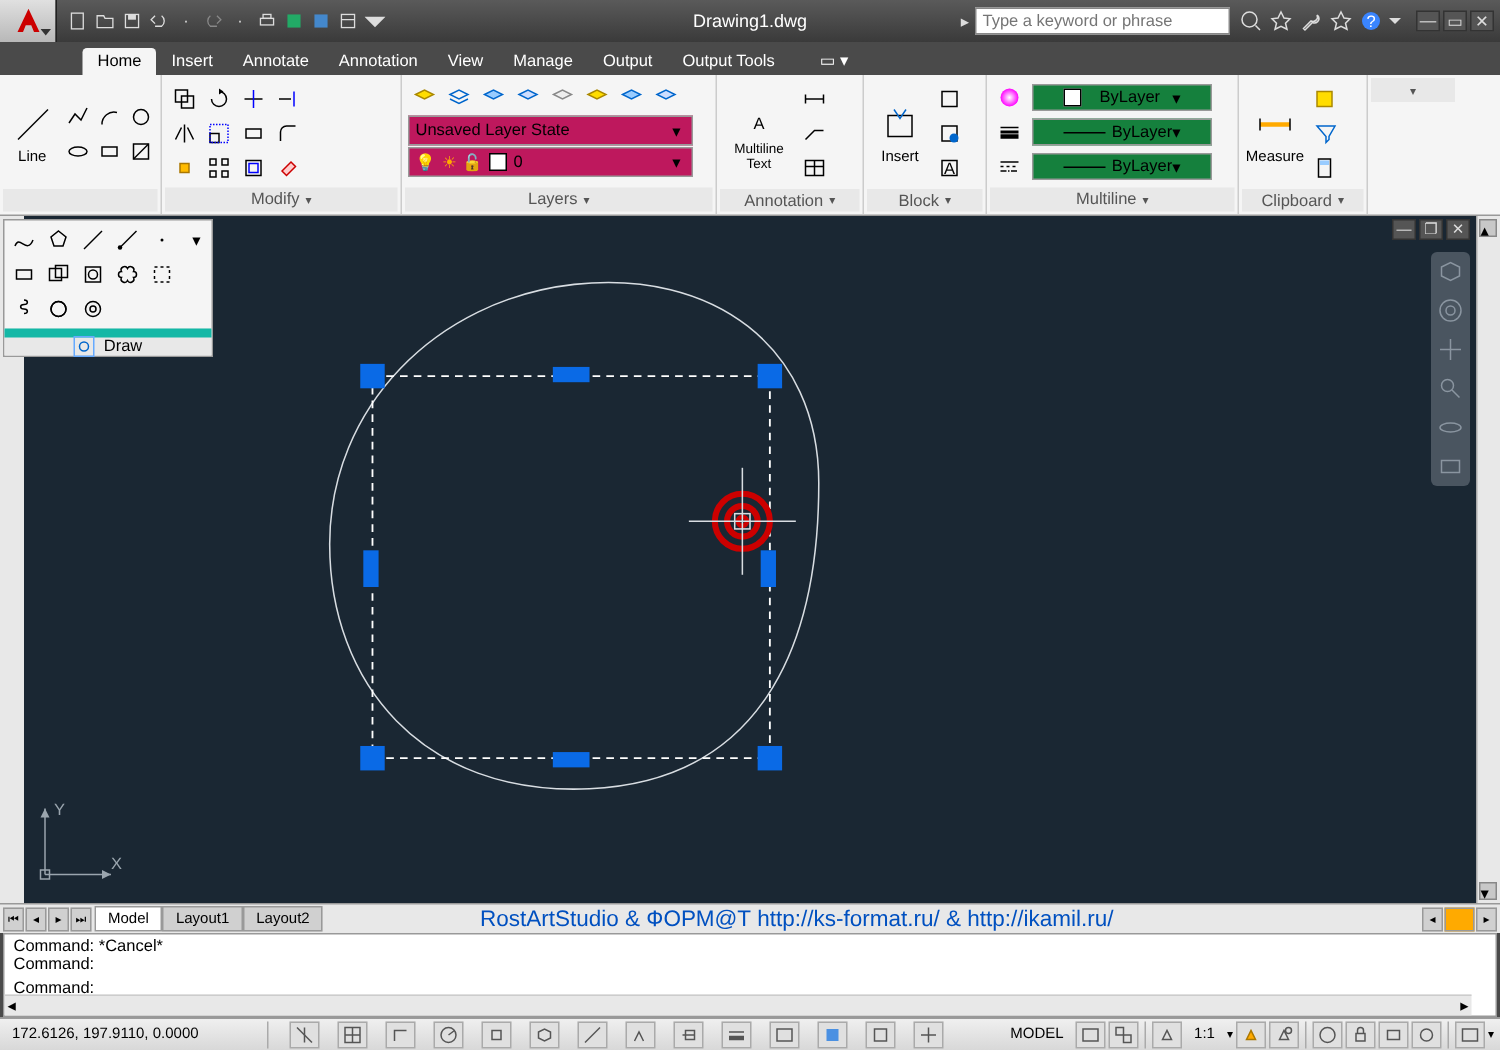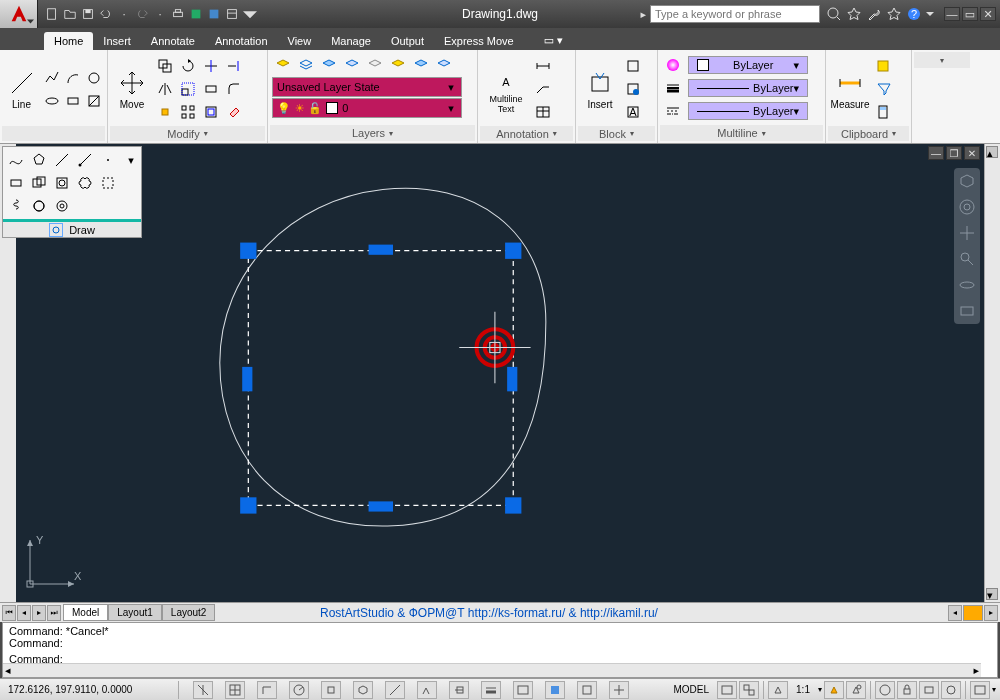--- a/index.html
+++ b/index.html
@@ -11,58 +11,58 @@
 .qat{display:flex;gap:2px;padding:0 6px;align-items:center}
 .qat-btn{width:16px;height:16px;display:flex;align-items:center;justify-content:center;color:#dcdcdc;cursor:pointer}
 .qat-btn svg{width:14px;height:14px}
 .title-text{position:absolute;left:50%;transform:translateX(-50%);color:#fff;font-size:12px}
 .search-box{margin-left:auto;display:flex;align-items:center;gap:4px}
 .search-input{width:170px;height:18px;background:#fff;border:1px solid #888;padding:0 4px;color:#888;font-size:11px}
 .title-icons{display:flex;gap:4px;padding:0 6px;align-items:center}
 .title-icons .ico{width:16px;height:16px;color:#dcdcdc;display:flex;align-items:center;justify-content:center}
 .win-controls{display:flex;gap:2px;padding:0 4px}
 .win-btn{width:16px;height:14px;display:flex;align-items:center;justify-content:center;color:#ddd;background:#555;border:1px solid #333}
-.tabbar{height:22px;background:#4a4a4a;display:flex;align-items:end;padding-left:44px}
+.tabbar{height:22px;background:#4a4a4a;display:flex;align-items:end;padding-left:55px}
 .tab{padding:3px 10px;color:#fff;font-size:11px;cursor:pointer;border-radius:3px 3px 0 0}
 .tab.active{background:#f5f5f5;color:#000}
 .ribbon{height:94px;background:#f5f5f5;display:flex;border-bottom:1px solid #999}
 .panel{border-right:1px solid #ccc;display:flex;flex-direction:column;padding:2px}
 .panel-body{flex:1;display:flex;align-items:center;gap:2px;padding:2px}
 .panel-title{height:16px;text-align:center;font-size:10px;color:#555;background:#e8e8e8;display:flex;align-items:center;justify-content:center;gap:4px}
 .panel-title .drop-arrow{font-size:8px}
 .big-btn{display:flex;flex-direction:column;align-items:center;justify-content:center;width:40px;height:70px;cursor:pointer}
 .big-btn svg{width:28px;height:28px}
 .big-btn span{font-size:10px;margin-top:2px}
 .grid-btns{display:grid;grid-template-columns:repeat(3,22px);grid-auto-rows:22px;gap:1px}
 .grid-btns.four{grid-template-columns:repeat(4,22px)}
 .sm-btn{width:22px;height:22px;display:flex;align-items:center;justify-content:center;border:1px solid transparent;cursor:pointer}
 .sm-btn svg{width:16px;height:16px}
 .layer-combo{width:190px;height:20px;background:#be185d;border:1px solid #999;display:flex;align-items:center;padding:0 4px;font-size:10px}
 .layer-drop{width:12px;text-align:center}
 .prop-row{display:flex;align-items:center;gap:4px;height:22px}
-.prop-combo{width:120px;height:18px;background:#c4b5fd;border:1px solid #999;display:flex;align-items:center;justify-content:space-between;padding:0 8px;font-size:10px}
+.prop-combo{width:120px;height:18px;background:#15803d;border:1px solid #999;display:flex;align-items:center;justify-content:space-between;padding:0 20px;font-size:10px}
 .prop-combo .line{flex:1;height:1px;background:#000;margin-right:4px}
 .workspace{flex:1;position:relative;background:#e8e8e8;display:flex}
 .draw-palette{position:absolute;left:2px;top:2px;width:140px;background:#f5f5f5;border:1px solid #999;z-index:10}
 .dp-grid{display:grid;grid-template-columns:repeat(6,22px);grid-auto-rows:22px;gap:1px;padding:2px}
-.dp-title{height:18px;text-align:center;font-size:10px;background:#e8e8e8;border-top:3px solid #14b8a6;display:flex;align-items:center;justify-content:center}
+.dp-title{height:18px;text-align:center;font-size:10px;background:#e8e8e8;border-top:6px solid #14b8a6;display:flex;align-items:center;justify-content:center}
 .canvas-wrap{flex:1;margin:0 16px 0 16px;position:relative}
 .canvas{position:absolute;inset:0;background:#1a2733}
 .doc-controls{position:absolute;right:4px;top:2px;display:flex;gap:2px;z-index:5}
 .doc-btn{width:16px;height:14px;background:#555;border:1px solid #333;color:#ddd;display:flex;align-items:center;justify-content:center;font-size:10px}
 .viewcube{position:absolute;right:4px;top:24px;width:26px;background:#4a5560;border-radius:4px;padding:4px;display:flex;flex-direction:column;gap:8px;z-index:5}
 .vc-item{width:18px;height:18px;color:#8a95a0}
 .vscroll{position:absolute;right:0;top:0;bottom:0;width:16px;background:#e8e8e8;border-left:1px solid #aaa}
 .vscroll-thumb{position:absolute;top:2px;right:2px;width:12px;height:12px;background:#c8c8c8;border:1px solid #888}
 .layout-tabs{height:20px;background:#e8e8e8;display:flex;align-items:center;border-top:1px solid #999;position:relative}
 .nav-btns{display:flex;padding:0 2px;gap:1px}
 .nav-btn{width:14px;height:16px;background:#d0d0d0;border:1px solid #999;display:flex;align-items:center;justify-content:center;font-size:8px}
 .ltab{padding:2px 8px;background:#d0d0d0;border:1px solid #999;font-size:10px;cursor:pointer}
 .ltab.active{background:#fff}
-.credits{position:absolute;left:320px;color:#0050c0;font-size:12px}
+.credits{position:absolute;left:320px;color:#0050c0;font-size:15px}
 .hscroll-right{margin-left:auto;display:flex;gap:1px;padding-right:2px}
 .cmdwin{height:56px;background:#fff;border:1px solid #999;margin:0 2px;padding:2px 6px;font-family:Consolas,monospace;font-size:11px;overflow:hidden;position:relative}
 .cmdwin .hscroll{position:absolute;bottom:0;left:0;right:16px;height:14px;background:#e8e8e8;border-top:1px solid #ccc;display:flex;align-items:center;justify-content:space-between;padding:0 2px}
 .statusbar{height:22px;background:linear-gradient(#f0f0f0,#d8d8d8);display:flex;align-items:center;padding:0 4px;gap:12px;border-top:1px solid #999}
 .coords{width:160px;font-size:10px;padding:0 4px}
 .sb-sep{width:1px;height:18px;background:#aaa;margin:0 2px}
 .sb-btn{width:20px;height:18px;border:1px solid #aaa;background:#e0e0e0;display:flex;align-items:center;justify-content:center;cursor:pointer}
 .sb-btn svg{width:14px;height:14px}
 .sb-text{font-size:10px;padding:0 6px}
 .sb-right{margin-left:auto;display:flex;align-items:center;gap:2px}
@@ -184,21 +184,21 @@
 </div>
 
 <div class="tabbar">
   <div class="tab active">Home</div>
   <div class="tab">Insert</div>
   <div class="tab">Annotate</div>
   <div class="tab">Annotation</div>
   <div class="tab">View</div>
   <div class="tab">Manage</div>
   <div class="tab">Output</div>
-  <div class="tab">Express Move</div>
+  <div class="tab">Output Tools</div>
   <div class="tab" style="margin-left:10px">▭ ▾</div>
 </div>
 
 <div class="ribbon">
 
   <div class="panel" style="width:108px">
     <div class="panel-body">
       <div class="big-btn">
         <svg viewBox="0 0 28 28">
             <line x1="4" y1="24" x2="24" y2="4" stroke="#000"></line>
@@ -237,26 +237,20 @@
               <line x1="3" y1="13" x2="13" y2="3" stroke="#000"></line>
             </svg>
           </div>
       </div>
     </div>
     <div class="panel-title">&nbsp;</div>
   </div>
 
   <div class="panel" style="width:160px">
     <div class="panel-body">
-      <div class="big-btn">
-        <svg viewBox="0 0 28 28">
-            <path d="M14 3v22M3 14h22M14 3l-3 3M14 3l3 3M14 25l-3-3M14 25l3-3M3 14l3-3M3 14l3 3M25 14l-3-3M25 14l-3 3" stroke="#000" fill="none"></path>
-          </svg>
-        <span>Move</span>
-      </div>
       <div class="grid-btns four">
         <div class="sm-btn">
             <svg viewBox="0 0 16 16">
               <rect x="2" y="2" width="8" height="8" fill="none" stroke="#000"></rect>
               <rect x="6" y="6" width="8" height="8" fill="none" stroke="#000"></rect>
             </svg>
           </div>
         <div class="sm-btn">
             <svg viewBox="0 0 16 16">
               <path d="M8 3a5 5 0 1 1-5 5" fill="none" stroke="#000"></path>

